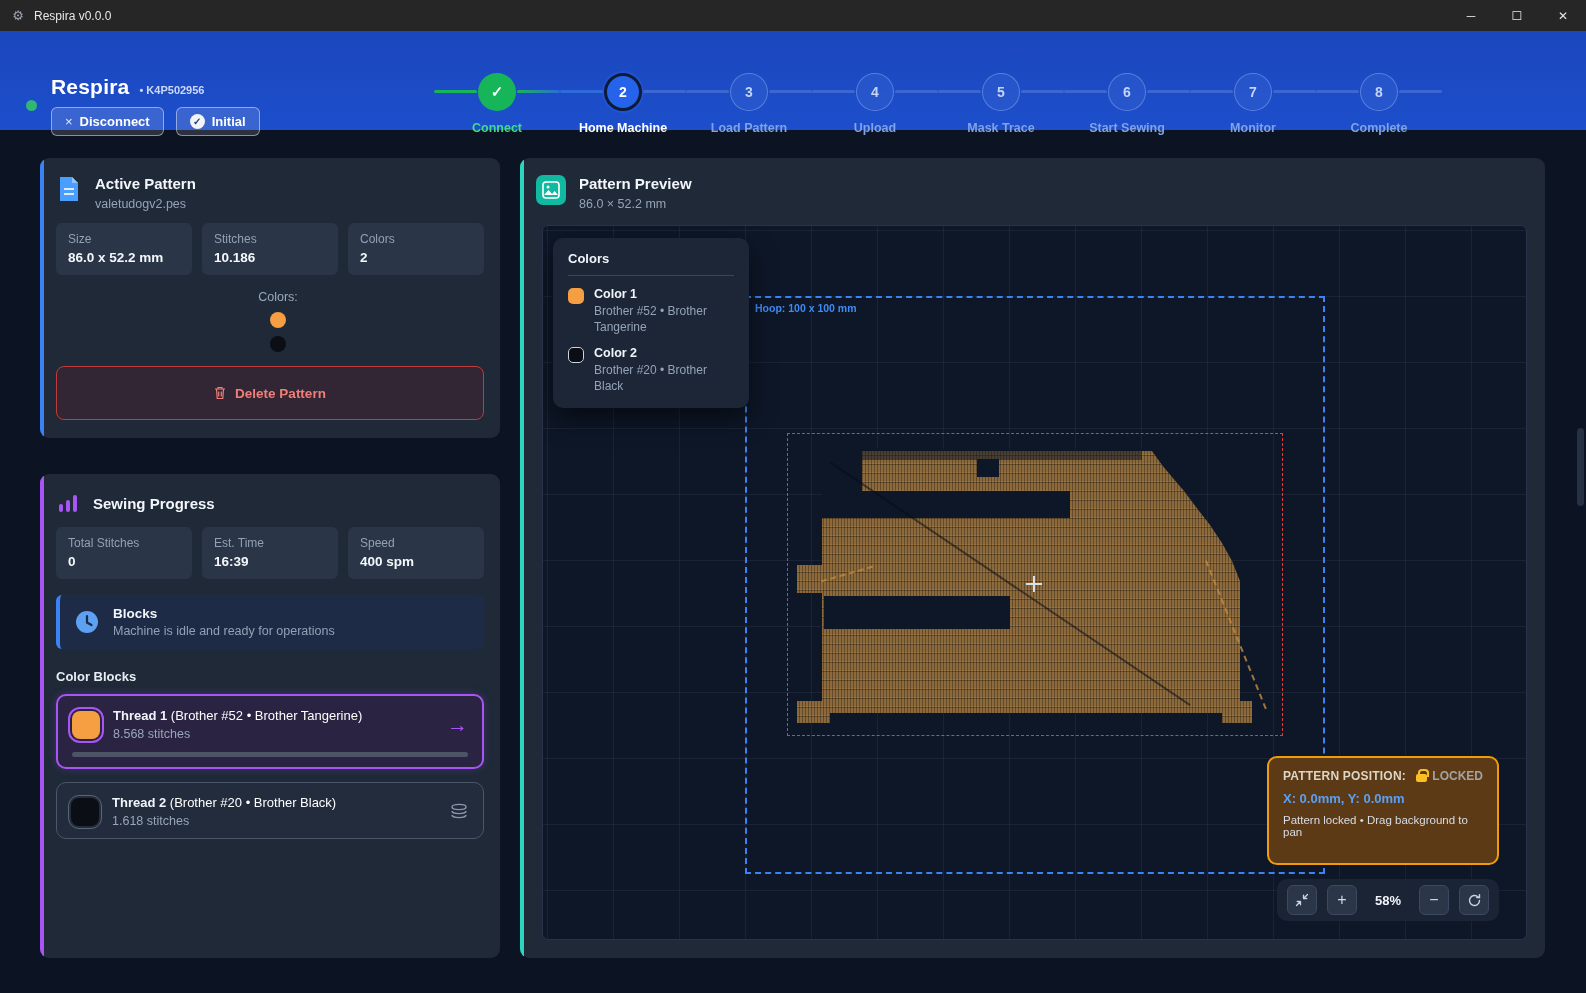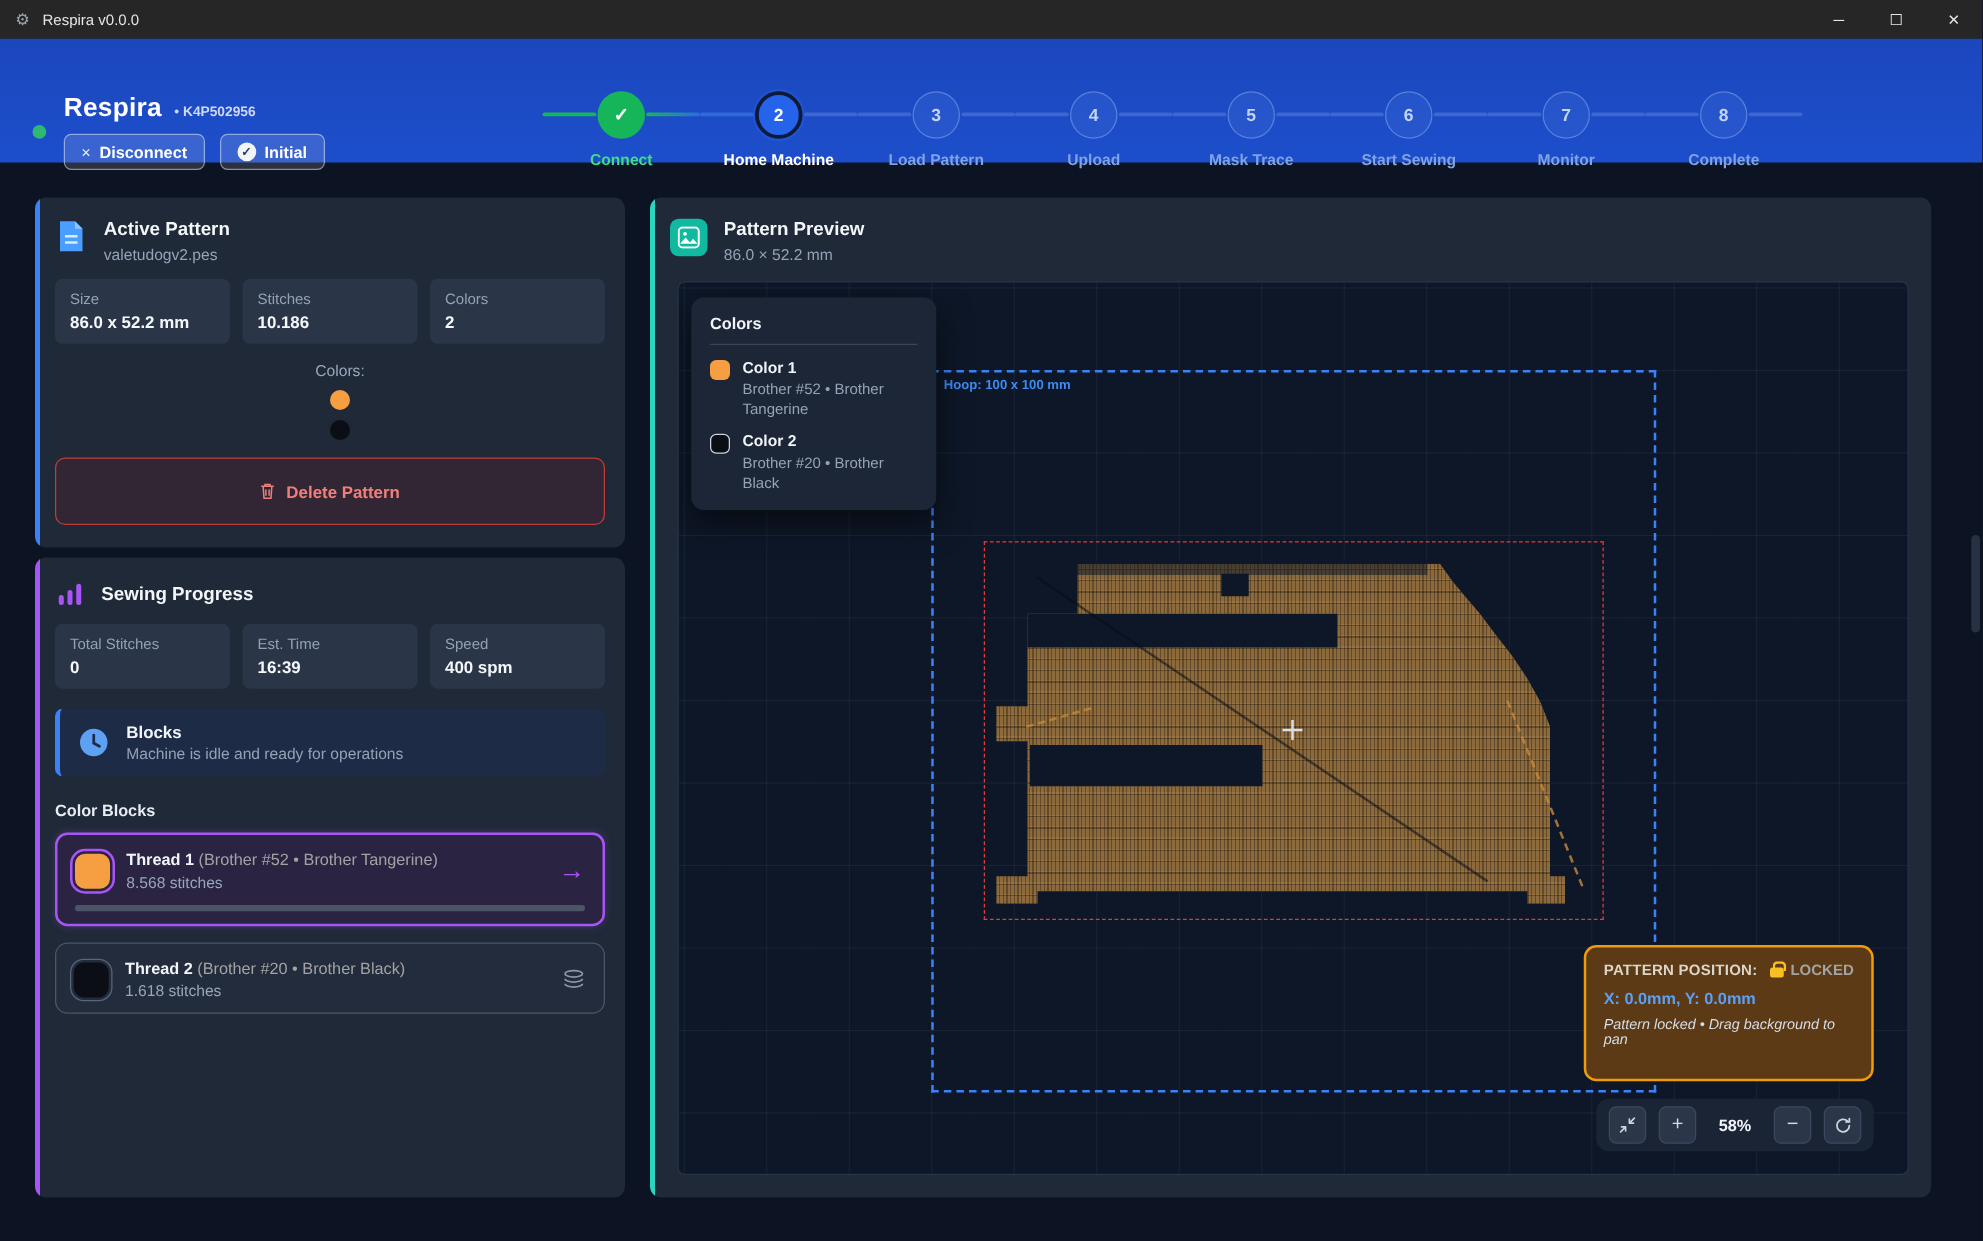--- a/index.html
+++ b/index.html
@@ -52,21 +52,21 @@
   .step.active .seg.r { background:rgba(110,145,225,0.40); }
   .step.todo .circle { background:rgba(52,97,210,0.45); border:1.5px solid rgba(150,180,240,0.45);
     color:#c3d4f6; }
   .step.todo .step-label { color:#7fa3e6; }
   .step.todo .seg { background:rgba(110,145,225,0.40); }
 
   
   .main { display:grid; grid-template-columns:472px 1fr; gap:20px; padding:28px 41px 0 28px; }
   .card { background:#1f2937; border-radius:9px; position:relative; overflow:hidden; }
   .card .accent { position:absolute; left:0; top:0; bottom:0; width:4px; border-radius:9px 0 0 9px; }
-  .left-col { display:flex; flex-direction:column; gap:8px; }
+  .left-col { display:flex; flex-direction:column; gap:36px;margin-left:12px; }
 
   .card-head { display:flex; align-items:flex-start; gap:13px; padding:17px 16px 12px 16px; }
   .card-title { font-size:15px; font-weight:bold; color:#f3f6fa; }
   .card-sub { font-size:12.5px; color:#94a3b8; margin-top:5px; }
 
   .stats-row { display:flex; gap:10px; padding:0 16px; }
   .stat-box { flex:1; background:#2a3547; border-radius:6px; padding:9px 12px 10px 12px; }
   .stat-label { font-size:12px; color:#93a1b5; }
   .stat-value { font-size:13.5px; color:#f4f7fb; font-weight:bold; margin-top:4px; }
 
@@ -87,21 +87,21 @@
   .cb-label { padding:20px 0 10px 16px; font-size:13px; font-weight:bold; color:#e8edf5; }
   .thread-card { margin:0 16px 13px 16px; border-radius:10px; padding:12px 14px 10px 14px; position:relative; }
   .thread-card.active { background:#2a2342; border:2px solid #a855f7; box-shadow:0 0 8px rgba(168,85,247,.25); }
   .thread-card.idle { background:#232c3c; border:1px solid #4b5768; }
   .thread-row { display:flex; align-items:center; gap:13px; }
   .thread-swatch { width:28px; height:28px; border-radius:8px; flex:0 0 auto; }
   .thread-card.active .thread-swatch { outline:2px solid #a855f7; outline-offset:2px; }
   .thread-card.idle .thread-swatch { outline:1px solid #5a6576; outline-offset:2px; }
   .thread-name { font-size:13px; color:#f1f5fb; }
   .thread-name b { font-weight:bold; }
-  .thread-detail { color:#a3a3a3; font-weight:normal; }
+  .thread-detail { color:#ffffff; font-weight:normal; }
   .thread-stitches { font-size:12.5px; color:#98a6ba; margin-top:4px; }
   .thread-arrow { margin-left:auto; color:#a855f7; font-size:21px; }
   .thread-stack { margin-left:auto; }
   .thread-progress { margin-top:11px; height:5px; border-radius:3px; background:#4b5565; }
 
   
   .preview-card { height:800px; display:flex; flex-direction:column; }
   .preview-ico { width:30px; height:30px; border-radius:7px; background:#10b9a0; display:flex;
     align-items:center; justify-content:center; flex:0 0 auto; }
   .canvas { position:relative; margin:2px 18px 18px 22px; flex:1; background:#0e1728;
@@ -157,21 +157,21 @@
   .pos-overlay { position:absolute; right:27px; bottom:74px; width:232px; background:#5b3a15;
     border:2px solid #ef9b0c; border-radius:10px; padding:11px 14px 25px 14px; z-index:7; }
   .pos-row1 { display:flex; align-items:center; justify-content:space-between; }
   .pos-label { font-size:12px; font-weight:bold; color:#ddd5c7; letter-spacing:.2px; }
   .locked-wrap { display:flex; align-items:center; gap:5px; }
   .lock-ico { position:relative; width:11px; height:8px; background:#fbbf24; border-radius:2px; margin-top:4px; }
   .lock-ico::before { content:""; position:absolute; left:2px; top:-5px; width:7px; height:6px;
     border:2px solid #fbbf24; border-bottom:none; border-radius:4px 4px 0 0; }
   .locked-text { font-size:12px; font-weight:bold; color:#a3a3a3; }
   .pos-coords { margin-top:8px; font-size:13px; font-weight:bold; color:#5ba0f5; }
-  .pos-hint { margin-top:8px; font-size:11.5px; font-style:italic; color:#d7dde6; }
+  .pos-hint { margin-top:8px; font-size:11.5px; color:#d7dde6; }
 
   .zoom-bar { position:absolute; right:27px; bottom:18px; height:42px; background:#1b2435;
     border-radius:10px; display:flex; align-items:center; gap:10px; padding:0 10px; z-index:7; }
   .zoom-btn { width:30px; height:30px; border-radius:6px; background:#2b3649; border:1px solid #3b4860;
     color:#d4dae4; display:flex; align-items:center; justify-content:center; font-size:16px; cursor:pointer; }
   .zoom-pct { min-width:42px; text-align:center; font-size:13px; font-weight:bold; color:#f1f5fb; }
 
   .scroll-thumb { position:absolute; right:2px; top:428px; width:7px; height:78px;
     border-radius:4px; background:rgba(100,120,150,0.30); z-index:9; }
 

